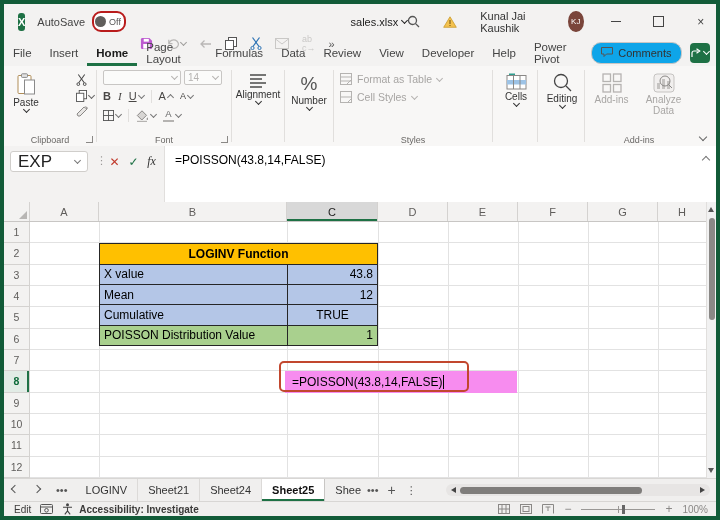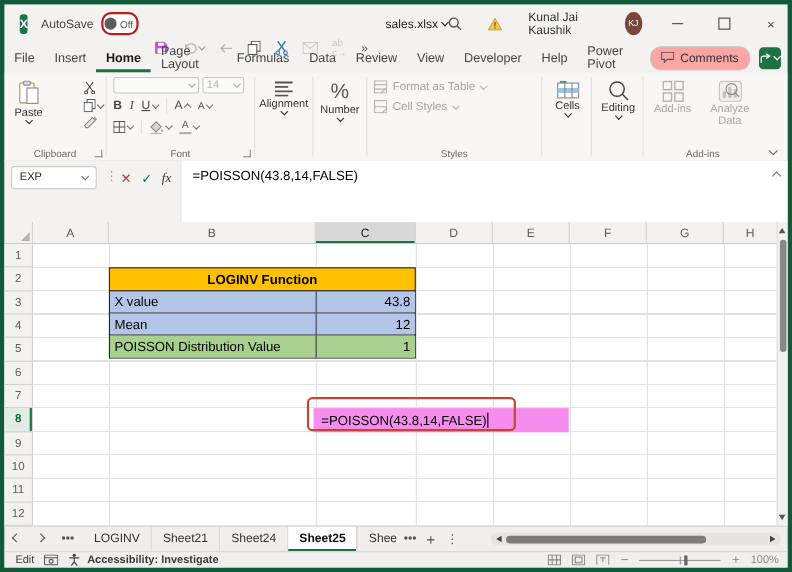--- a/index.html
+++ b/index.html
@@ -21,41 +21,41 @@
   .maxbox{width:9px;height:9px;border:1px solid #444;}
   .minline{width:10px;height:1px;background:#444;}
   
   .chev{display:inline-block;width:5px;height:5px;border-right:1.2px solid currentColor;border-bottom:1.2px solid currentColor;transform:rotate(45deg);margin-top:-2px;}
   .chev.up{transform:rotate(-135deg);margin-top:2px;}
   .chev.sm{width:4px;height:4px;}
   
   .menubar{position:absolute;left:0;top:35px;width:712px;height:27px;display:flex;align-items:stretch;font-size:11.5px;color:#444;}
   .menu-item{padding:0 9px;display:flex;align-items:center;}
   .menu-item.active{font-weight:bold;color:#1a1a1a;box-shadow:inset 0 -3px 0 #1E7145;}
-  .comments-pill{margin-left:auto;margin-right:8px;align-self:center;height:20px;border:1px solid #c8c6c4;border-radius:10px;background:#fca5a5;display:flex;align-items:center;gap:5px;padding:0 9px;font-size:11px;color:#333;}
+  .comments-pill{margin-left:auto;margin-right:8px;align-self:center;height:20px;border:1px solid #c8c6c4;border-radius:10px;background:#0ea5e9;display:flex;align-items:center;gap:5px;padding:0 9px;font-size:11px;color:#333;}
   .share-btn{align-self:center;margin-right:6px;width:26px;height:20px;background:#1E7145;border-radius:4px;display:flex;align-items:center;justify-content:center;gap:2px;color:#fff;}
   
   .ribbon{position:absolute;left:0;top:62px;width:712px;height:80px;background:#f8f7f6;border-bottom:1px solid #d8d6d4;display:flex;}
   .group{position:relative;box-sizing:border-box;padding:4px 2px 14px 2px;}
   .group-label{position:absolute;bottom:1px;left:0;right:0;text-align:center;font-size:9px;color:#6a6866;}
   .launcher{position:absolute;bottom:3px;right:3px;width:6px;height:6px;border-right:1px solid #8a8886;border-bottom:1px solid #8a8886;}
   .vdiv{width:1px;background:#e1dfdd;margin:4px 0;}
   .bigbtn{display:flex;flex-direction:column;align-items:center;gap:1px;font-size:10px;color:#333;padding-top:3px;}
   .bigbtn .cap{line-height:1.1;text-align:center;}
   .bigbtn.dis{color:#a8a6a4;}
   .clip-col{display:flex;flex-direction:column;gap:4px;margin-left:4px;padding-top:4px;}
   .selbox{height:15px;border:1px solid #c8c6c4;background:#fbfbfa;border-radius:2px;display:flex;align-items:center;justify-content:space-between;font-size:10px;color:#b5b3b1;padding:0 3px;box-sizing:border-box;}
   .fontrow{display:flex;align-items:center;gap:7px;margin-top:4px;height:15px;color:#494745;}
   .fbtn{font-size:11px;line-height:1;display:flex;align-items:center;gap:2px;color:#494745;}
   .minidiv{width:1px;height:13px;background:#e1dfdd;}
   .stylebtn{display:flex;align-items:center;gap:5px;font-size:10.5px;color:#a7a5a3;height:18px;}
   .ribbon-collapse{position:absolute;right:10px;bottom:6px;color:#666;}
   
   .formulabar{position:absolute;left:0;top:142px;width:712px;height:56px;background:#f3f2f1;}
-  .namebox{position:absolute;left:6px;top:5px;width:78px;height:21px;background:#fff;border:1px solid #d0cecb;border-radius:3px;display:flex;align-items:center;justify-content:space-between;padding:0 7px;font-size:10px;color:#222;box-sizing:border-box;}
+  .namebox{position:absolute;left:6px;top:5px;width:78px;height:21px;background:#fff;border:1px solid #d0cecb;border-radius:3px;display:flex;align-items:center;justify-content:space-between;padding:0 7px;font-size:17px;color:#222;box-sizing:border-box;}
   .fb-dots{position:absolute;left:92px;top:8px;color:#9a9896;font-size:11px;letter-spacing:0;}
   .fb-btn{position:absolute;top:7px;width:17px;height:17px;display:flex;align-items:center;justify-content:center;font-size:12px;}
   .fb-input{position:absolute;left:160px;top:0;width:552px;height:56px;background:#fff;border-left:1px solid #e1dfdd;box-sizing:border-box;padding:7px 20px 0 10px;font-size:12px;color:#000;}
   .fb-expand{position:absolute;right:7px;top:9px;color:#777;}
   
   .colheaders{position:absolute;left:0;top:198px;width:712px;height:20px;display:flex;background:#f3f2f1;border-bottom:1px solid #c8c6c4;box-sizing:border-box;}
   .corner{width:26px;position:relative;border-right:1px solid #d4d2d0;box-sizing:border-box;}
   .corner i{position:absolute;right:2px;bottom:2px;width:0;height:0;border-left:8px solid transparent;border-bottom:8px solid #b8b6b4;}
   .ch{display:flex;align-items:center;justify-content:center;font-size:11px;color:#5f5d5b;border-right:1px solid #d4d2d0;box-sizing:border-box;}
   .ch.sel{background:#d8d8d8;color:#222;box-shadow:inset 0 -2px 0 #1E7145;}
@@ -475,20 +475,24 @@
         <div class="trow first t-title">LOGINV Function</div>
         <div class="trow">
           <div class="t-label bg-blue">X value</div>
           <div class="t-value bg-blue">43.8</div>
         </div>
         <div class="trow">
           <div class="t-label bg-blue">Mean</div>
           <div class="t-value bg-blue">12</div>
         </div>
         <div class="trow">
+          <div class="t-label bg-blue">Cumulative</div>
+          <div class="t-value bg-blue center">TRUE</div>
+        </div>
+        <div class="trow">
           <div class="t-label bg-green">POISSON Distribution Value</div>
           <div class="t-value bg-green">1</div>
         </div>
       </div>
 
       <div class="editcell">
         <span>=POISSON(43.8,14,FALSE)</span>
         <span class="caret"></span>
       </div>
       <div class="redbox"></div>

